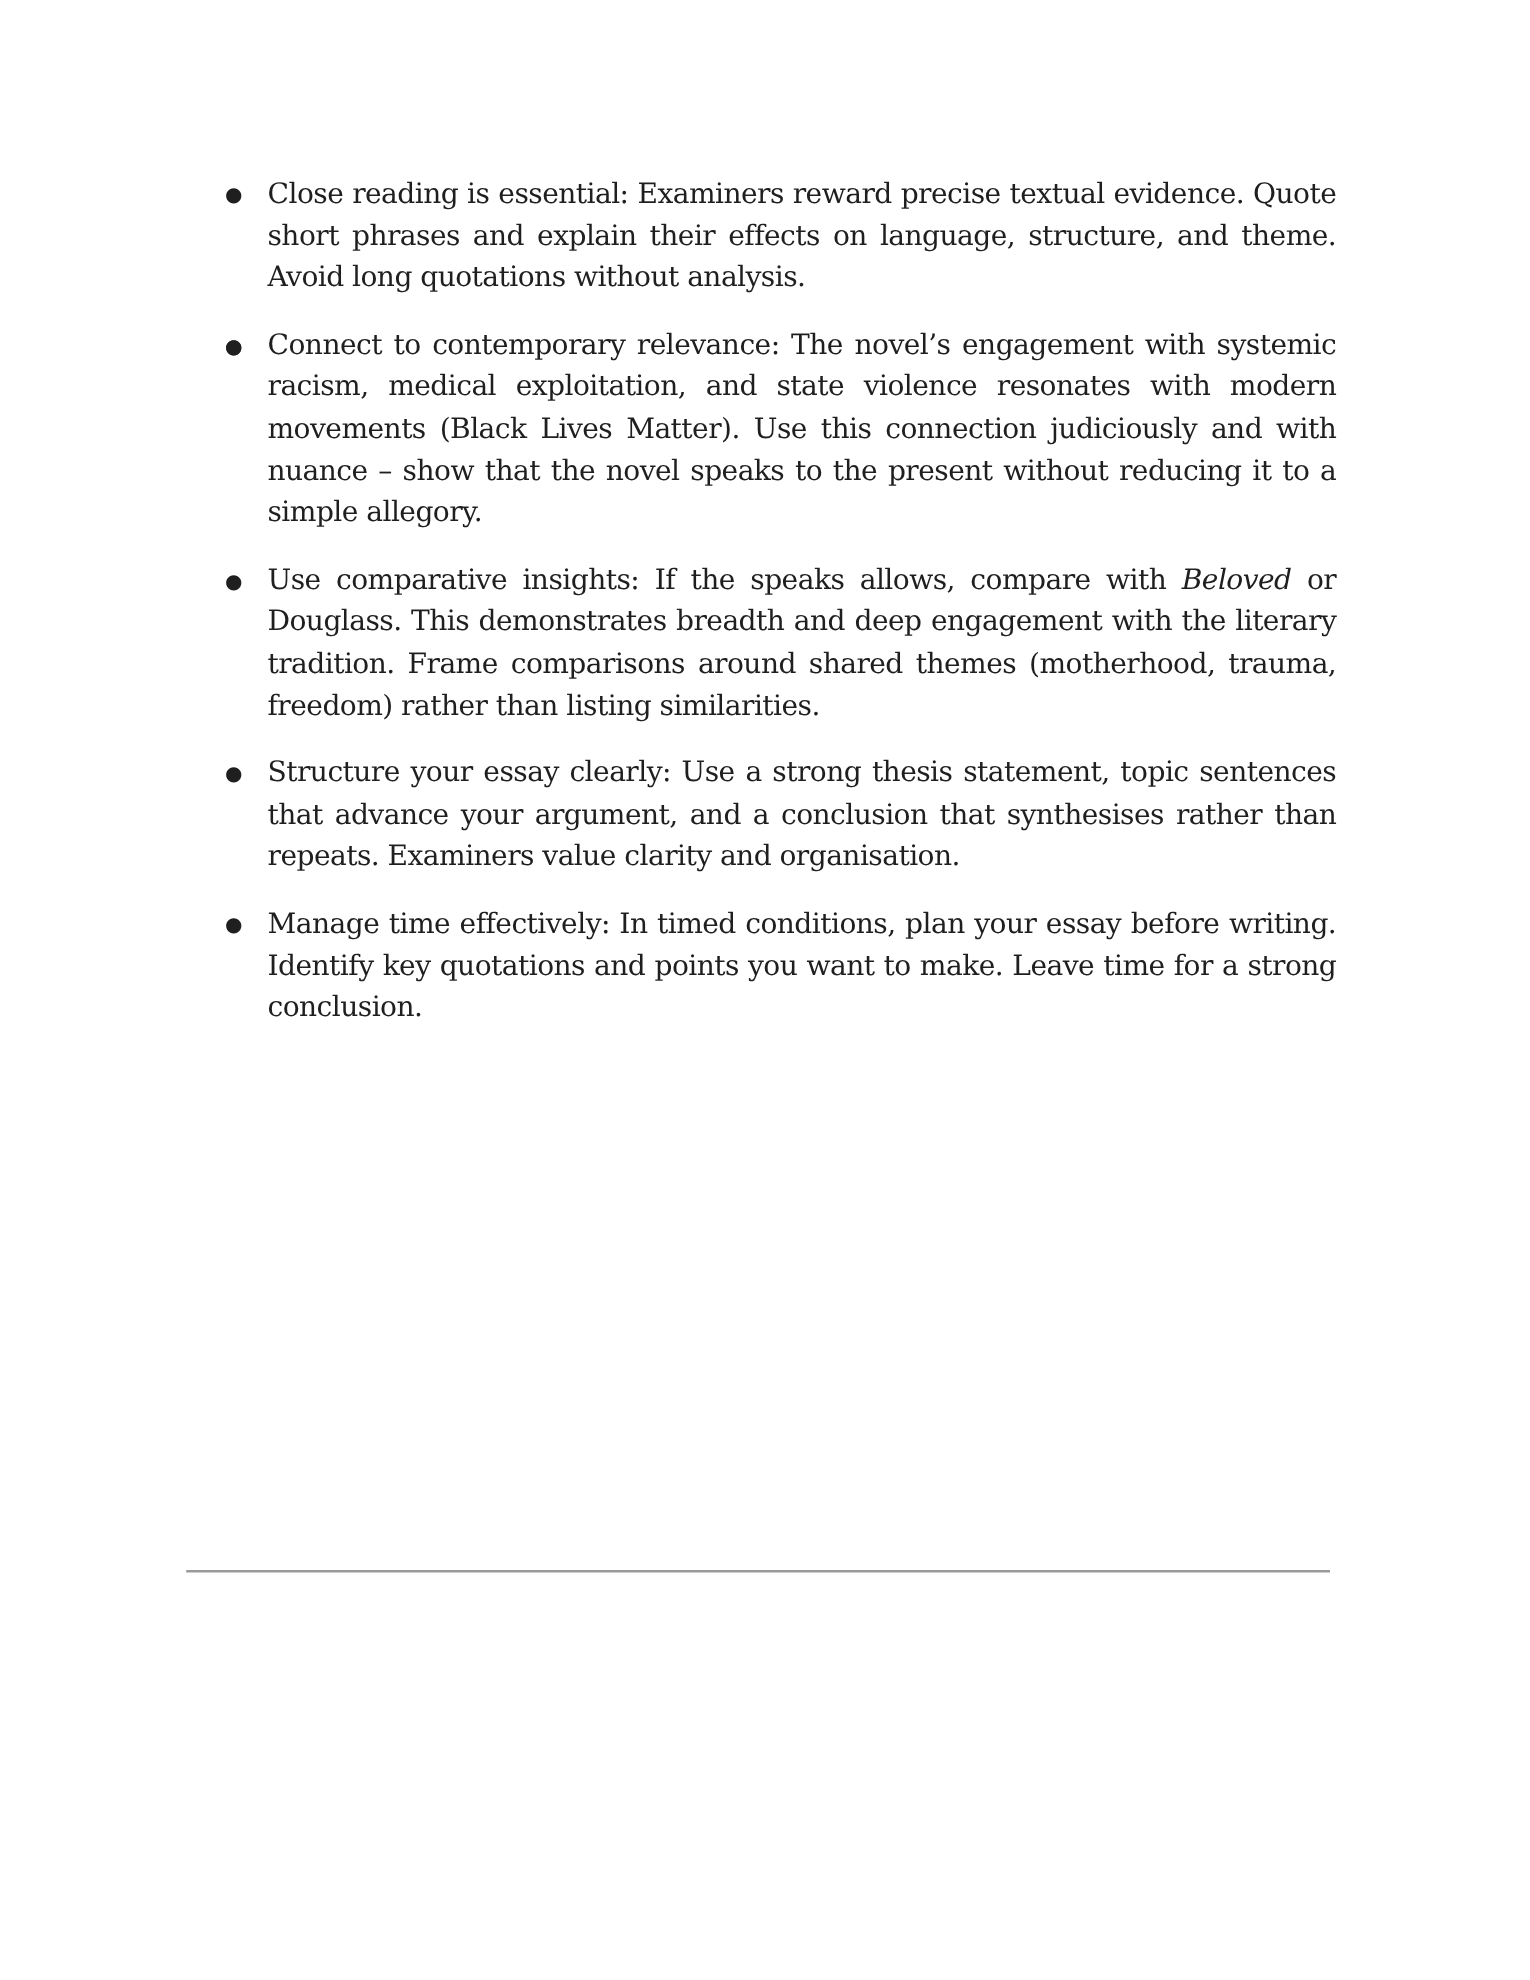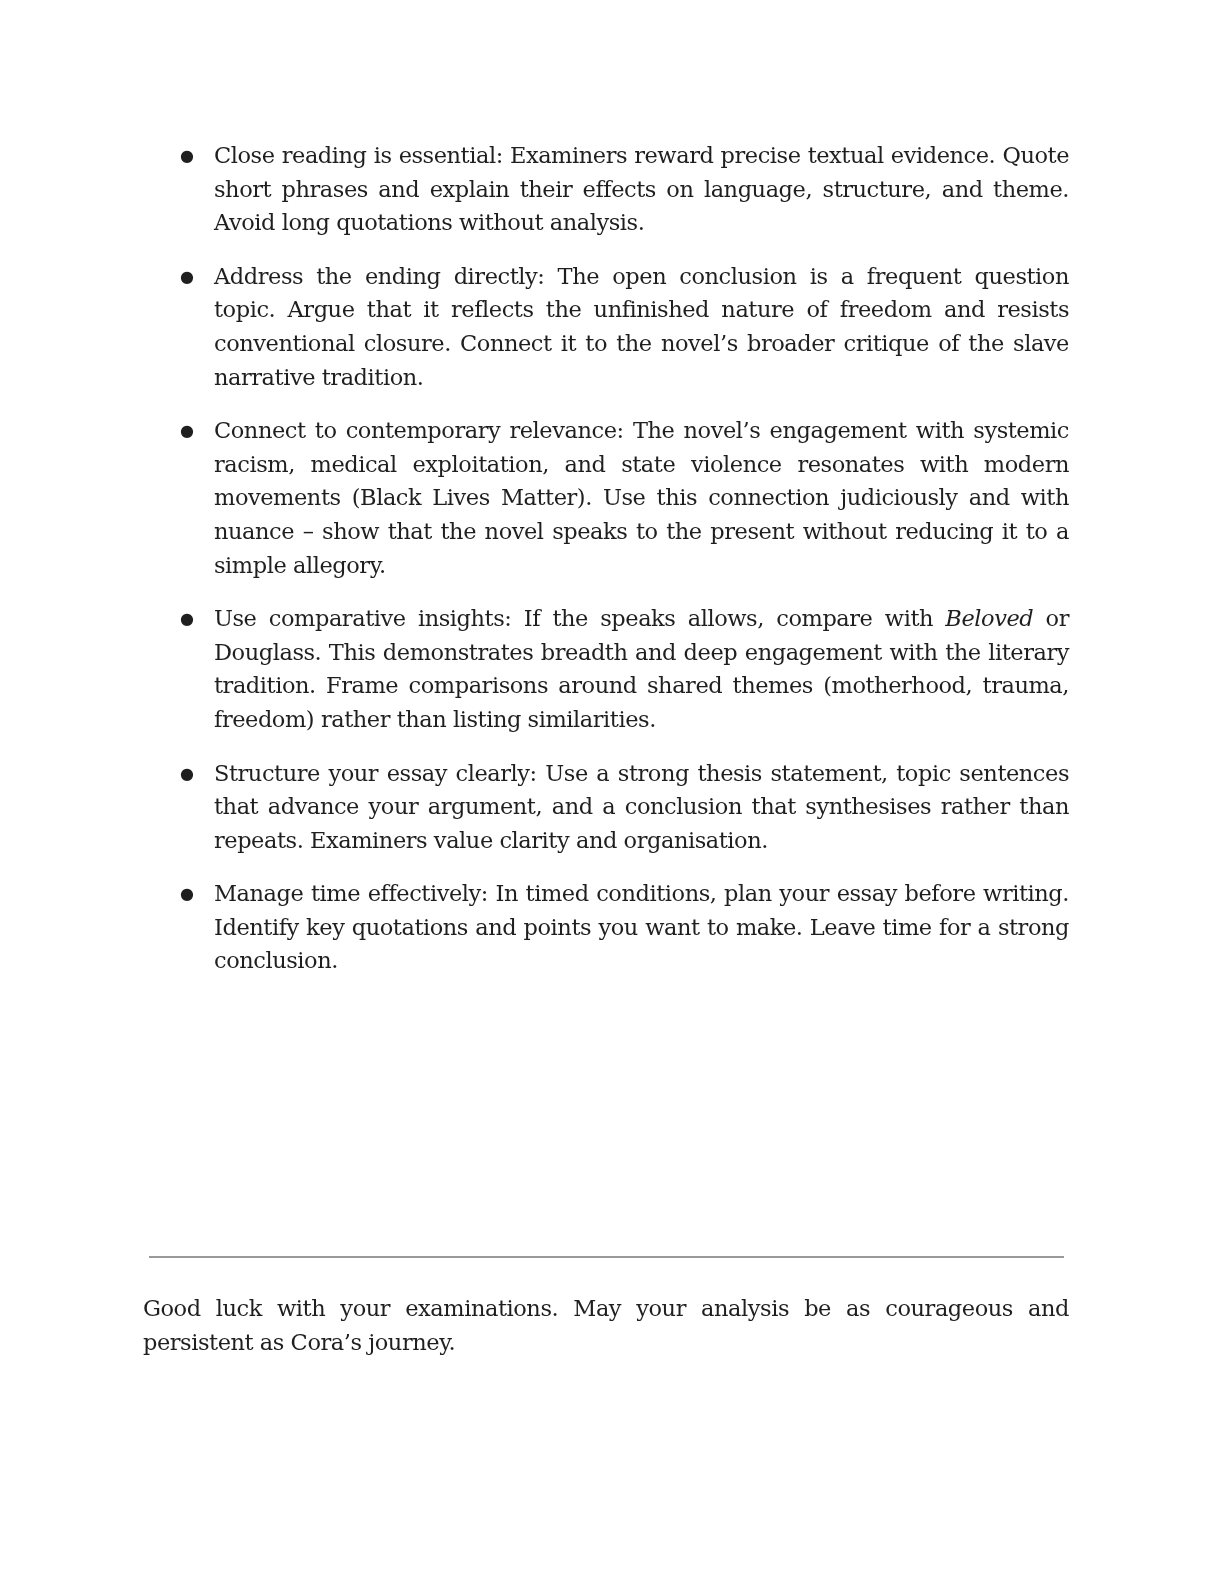--- a/index.html
+++ b/index.html
@@ -74,21 +74,20 @@
 <body>
 
 <div class="page">
   <ul class="tips-list">
     <li class="tip">
       <span class="bullet">●</span>
       <span class="tip-text">Close reading is essential: Examiners reward precise textual evidence. Quote short phrases and explain their effects on language, structure, and theme. Avoid long quotations without analysis.</span>
     </li>
     <li class="tip">
       <span class="bullet">●</span>
-      <span class="tip-text">Address the ending directly: The open conclusion is a frequent question topic. Argue that it reflects the unfinished nature of freedom and resists conventional closure. Connect it to the novel’s broader critique of the slave narrative tradition.</span>
     </li>
     <li class="tip">
       <span class="bullet">●</span>
       <span class="tip-text">Connect to contemporary relevance: The novel’s engagement with systemic racism, medical exploitation, and state violence resonates with modern movements (Black Lives Matter). Use this connection judiciously and with nuance – show that the novel speaks to the present without reducing it to a simple allegory.</span>
     </li>
     <li class="tip">
       <span class="bullet">●</span>
       <span class="tip-text"><span>Use comparative insights: If the speaks allows, compare with </span><em>Beloved</em><span> or Douglass. This demonstrates breadth and deep engagement with the literary tradition. Frame comparisons around shared themes (motherhood, trauma, freedom) rather than listing similarities.</span></span>
     </li>
     <li class="tip">
@@ -96,14 +95,13 @@
       <span class="tip-text">Structure your essay clearly: Use a strong thesis statement, topic sentences that advance your argument, and a conclusion that synthesises rather than repeats. Examiners value clarity and organisation.</span>
     </li>
     <li class="tip">
       <span class="bullet">●</span>
       <span class="tip-text">Manage time effectively: In timed conditions, plan your essay before writing. Identify key quotations and points you want to make. Leave time for a strong conclusion.</span>
     </li>
   </ul>
 
   <div class="divider"></div>
 
-  <p class="closing">Good luck with your examinations. May your analysis be as courageous and persistent as Cora’s journey.</p>
 </div>
 
 </body></html>

